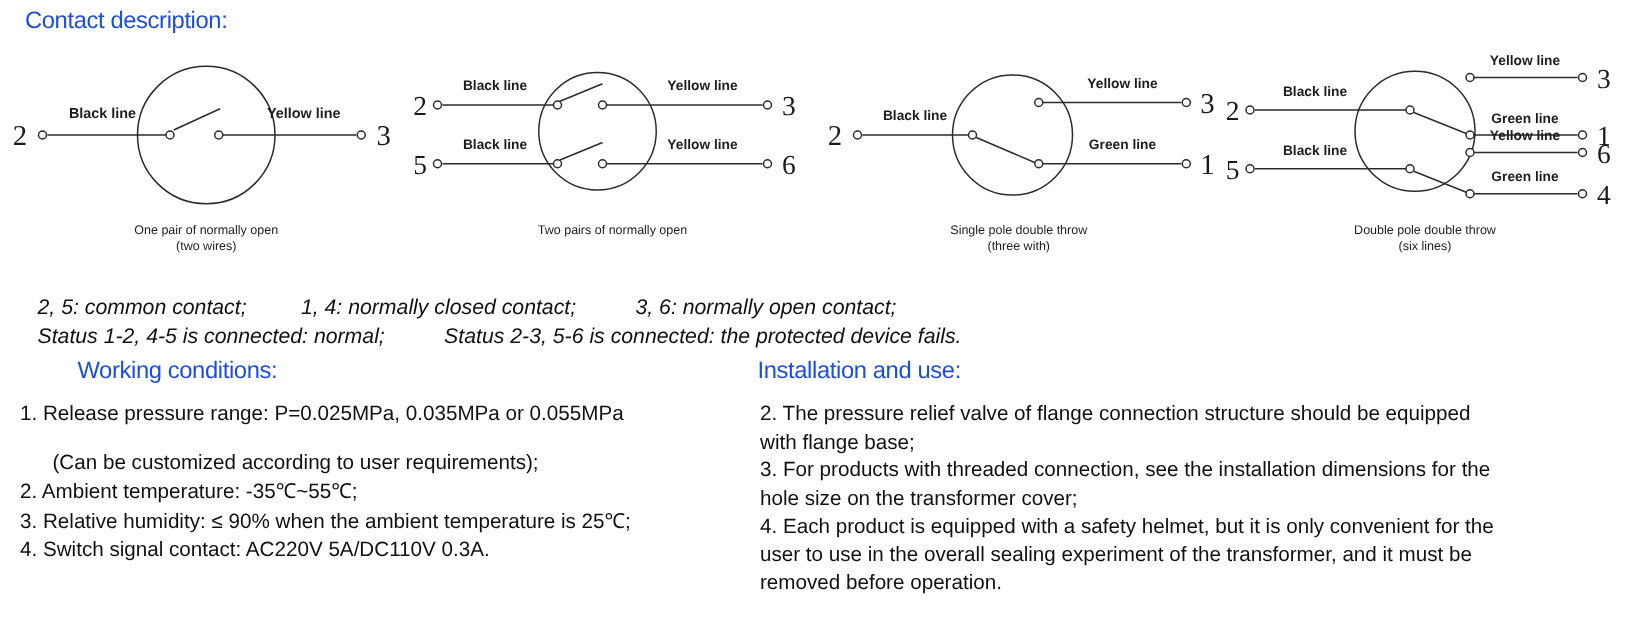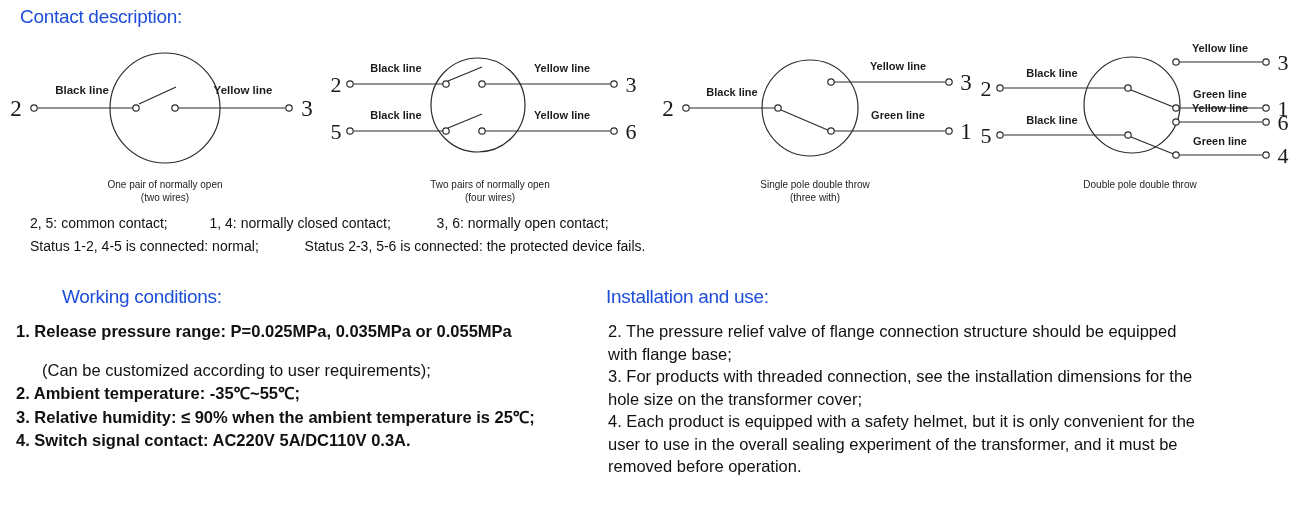--- a/index.html
+++ b/index.html
@@ -47,41 +47,42 @@
     text-align: center;
     font-size: 10px;
     line-height: 13px;
     color: #1d1d1d;
     white-space: nowrap;
   }
 
   
   #contact-legend {
     position: absolute;
-    left: 30px; top: 212px;
+    left: 30px; top: 234px;
     width: 1000px;
-    font-size: 14px;
+    font-size: 17px;
     line-height: 23px;
     color: #111;
+    font-style: italic;
   }
   #contact-legend .legend-row { white-space: nowrap; }
   #contact-legend .seg { display: inline-block; }
   .gap-a { width: 34px; display: inline-block; }
   .gap-b { width: 38px; display: inline-block; }
 
   
   #working-list {
     position: absolute;
     left: 16px; top: 320px;
     width: 580px;
     font-size: 16.5px;
     line-height: 23.5px;
     color: #111;
   }
-  #working-list .item { white-space: nowrap; font-weight: bold; }
+  #working-list .item { white-space: nowrap; }
   #working-list .sub { padding-left: 26px; white-space: nowrap; margin-top: 15px; }
 
   #install-list {
     position: absolute;
     left: 608px; top: 320px;
     width: 590px;
     font-size: 16.5px;
     line-height: 22.5px;
     color: #111;
   }
@@ -148,21 +149,20 @@
       <text x="6" y="99" font-family="Liberation Serif, serif" font-size="22" fill="#1a1a1a" text-anchor="middle">5</text>
       <text x="301" y="52" font-family="Liberation Serif, serif" font-size="22" fill="#1a1a1a" text-anchor="middle">3</text>
       <text x="301" y="99" font-family="Liberation Serif, serif" font-size="22" fill="#1a1a1a" text-anchor="middle">6</text>
       <text x="66" y="32" font-family="Liberation Sans, sans-serif" font-size="11" font-weight="bold" fill="#1d1d1d" text-anchor="middle">Black line</text>
       <text x="66" y="79" font-family="Liberation Sans, sans-serif" font-size="11" font-weight="bold" fill="#1d1d1d" text-anchor="middle">Black line</text>
       <text x="232" y="32" font-family="Liberation Sans, sans-serif" font-size="11" font-weight="bold" fill="#1d1d1d" text-anchor="middle">Yellow line</text>
       <text x="232" y="79" font-family="Liberation Sans, sans-serif" font-size="11" font-weight="bold" fill="#1d1d1d" text-anchor="middle">Yellow line</text>
     </svg>
     <div class="caption" style="left:0; top:138px; width:320px;">
       <div>Two pairs of normally open</div>
-      <div>(four wires)</div>
     </div>
   </div>
 
   <div class="diagram" id="diagram-3" style="left:650px; width:330px;">
     <svg width="330" height="150" viewBox="0 0 330 150">
       <g fill="none" stroke="#2b2b2b" stroke-width="1.2">
         <circle cx="160" cy="68" r="48"></circle>
         <line x1="40" y1="68" x2="125" y2="68"></line>
         <line x1="131" y1="70" x2="180" y2="91"></line>
         <line x1="184" y1="91" x2="295" y2="91"></line>
@@ -227,20 +227,21 @@
       <text x="303" y="123" font-family="Liberation Serif, serif" font-size="22" fill="#1a1a1a" text-anchor="middle">4</text>
       <text x="72" y="37" font-family="Liberation Sans, sans-serif" font-size="11" font-weight="bold" fill="#1d1d1d" text-anchor="middle">Black line</text>
       <text x="72" y="84" font-family="Liberation Sans, sans-serif" font-size="11" font-weight="bold" fill="#1d1d1d" text-anchor="middle">Black line</text>
       <text x="240" y="12" font-family="Liberation Sans, sans-serif" font-size="11" font-weight="bold" fill="#1d1d1d" text-anchor="middle">Yellow line</text>
       <text x="240" y="58" font-family="Liberation Sans, sans-serif" font-size="11" font-weight="bold" fill="#1d1d1d" text-anchor="middle">Green line</text>
       <text x="240" y="72" font-family="Liberation Sans, sans-serif" font-size="11" font-weight="bold" fill="#1d1d1d" text-anchor="middle">Yellow line</text>
       <text x="240" y="105" font-family="Liberation Sans, sans-serif" font-size="11" font-weight="bold" fill="#1d1d1d" text-anchor="middle">Green line</text>
     </svg>
     <div class="caption" style="left:0; top:138px; width:320px;">
       <div>Double pole double throw</div>
+      <div>(six lines)</div>
     </div>
   </div>
 
 </div>
 
 <div id="contact-legend">
   <div class="legend-row">
     <span class="seg">2, 5: common contact;</span>
     <span class="gap-a"></span>
     <span class="seg">1, 4: normally closed contact;</span>

